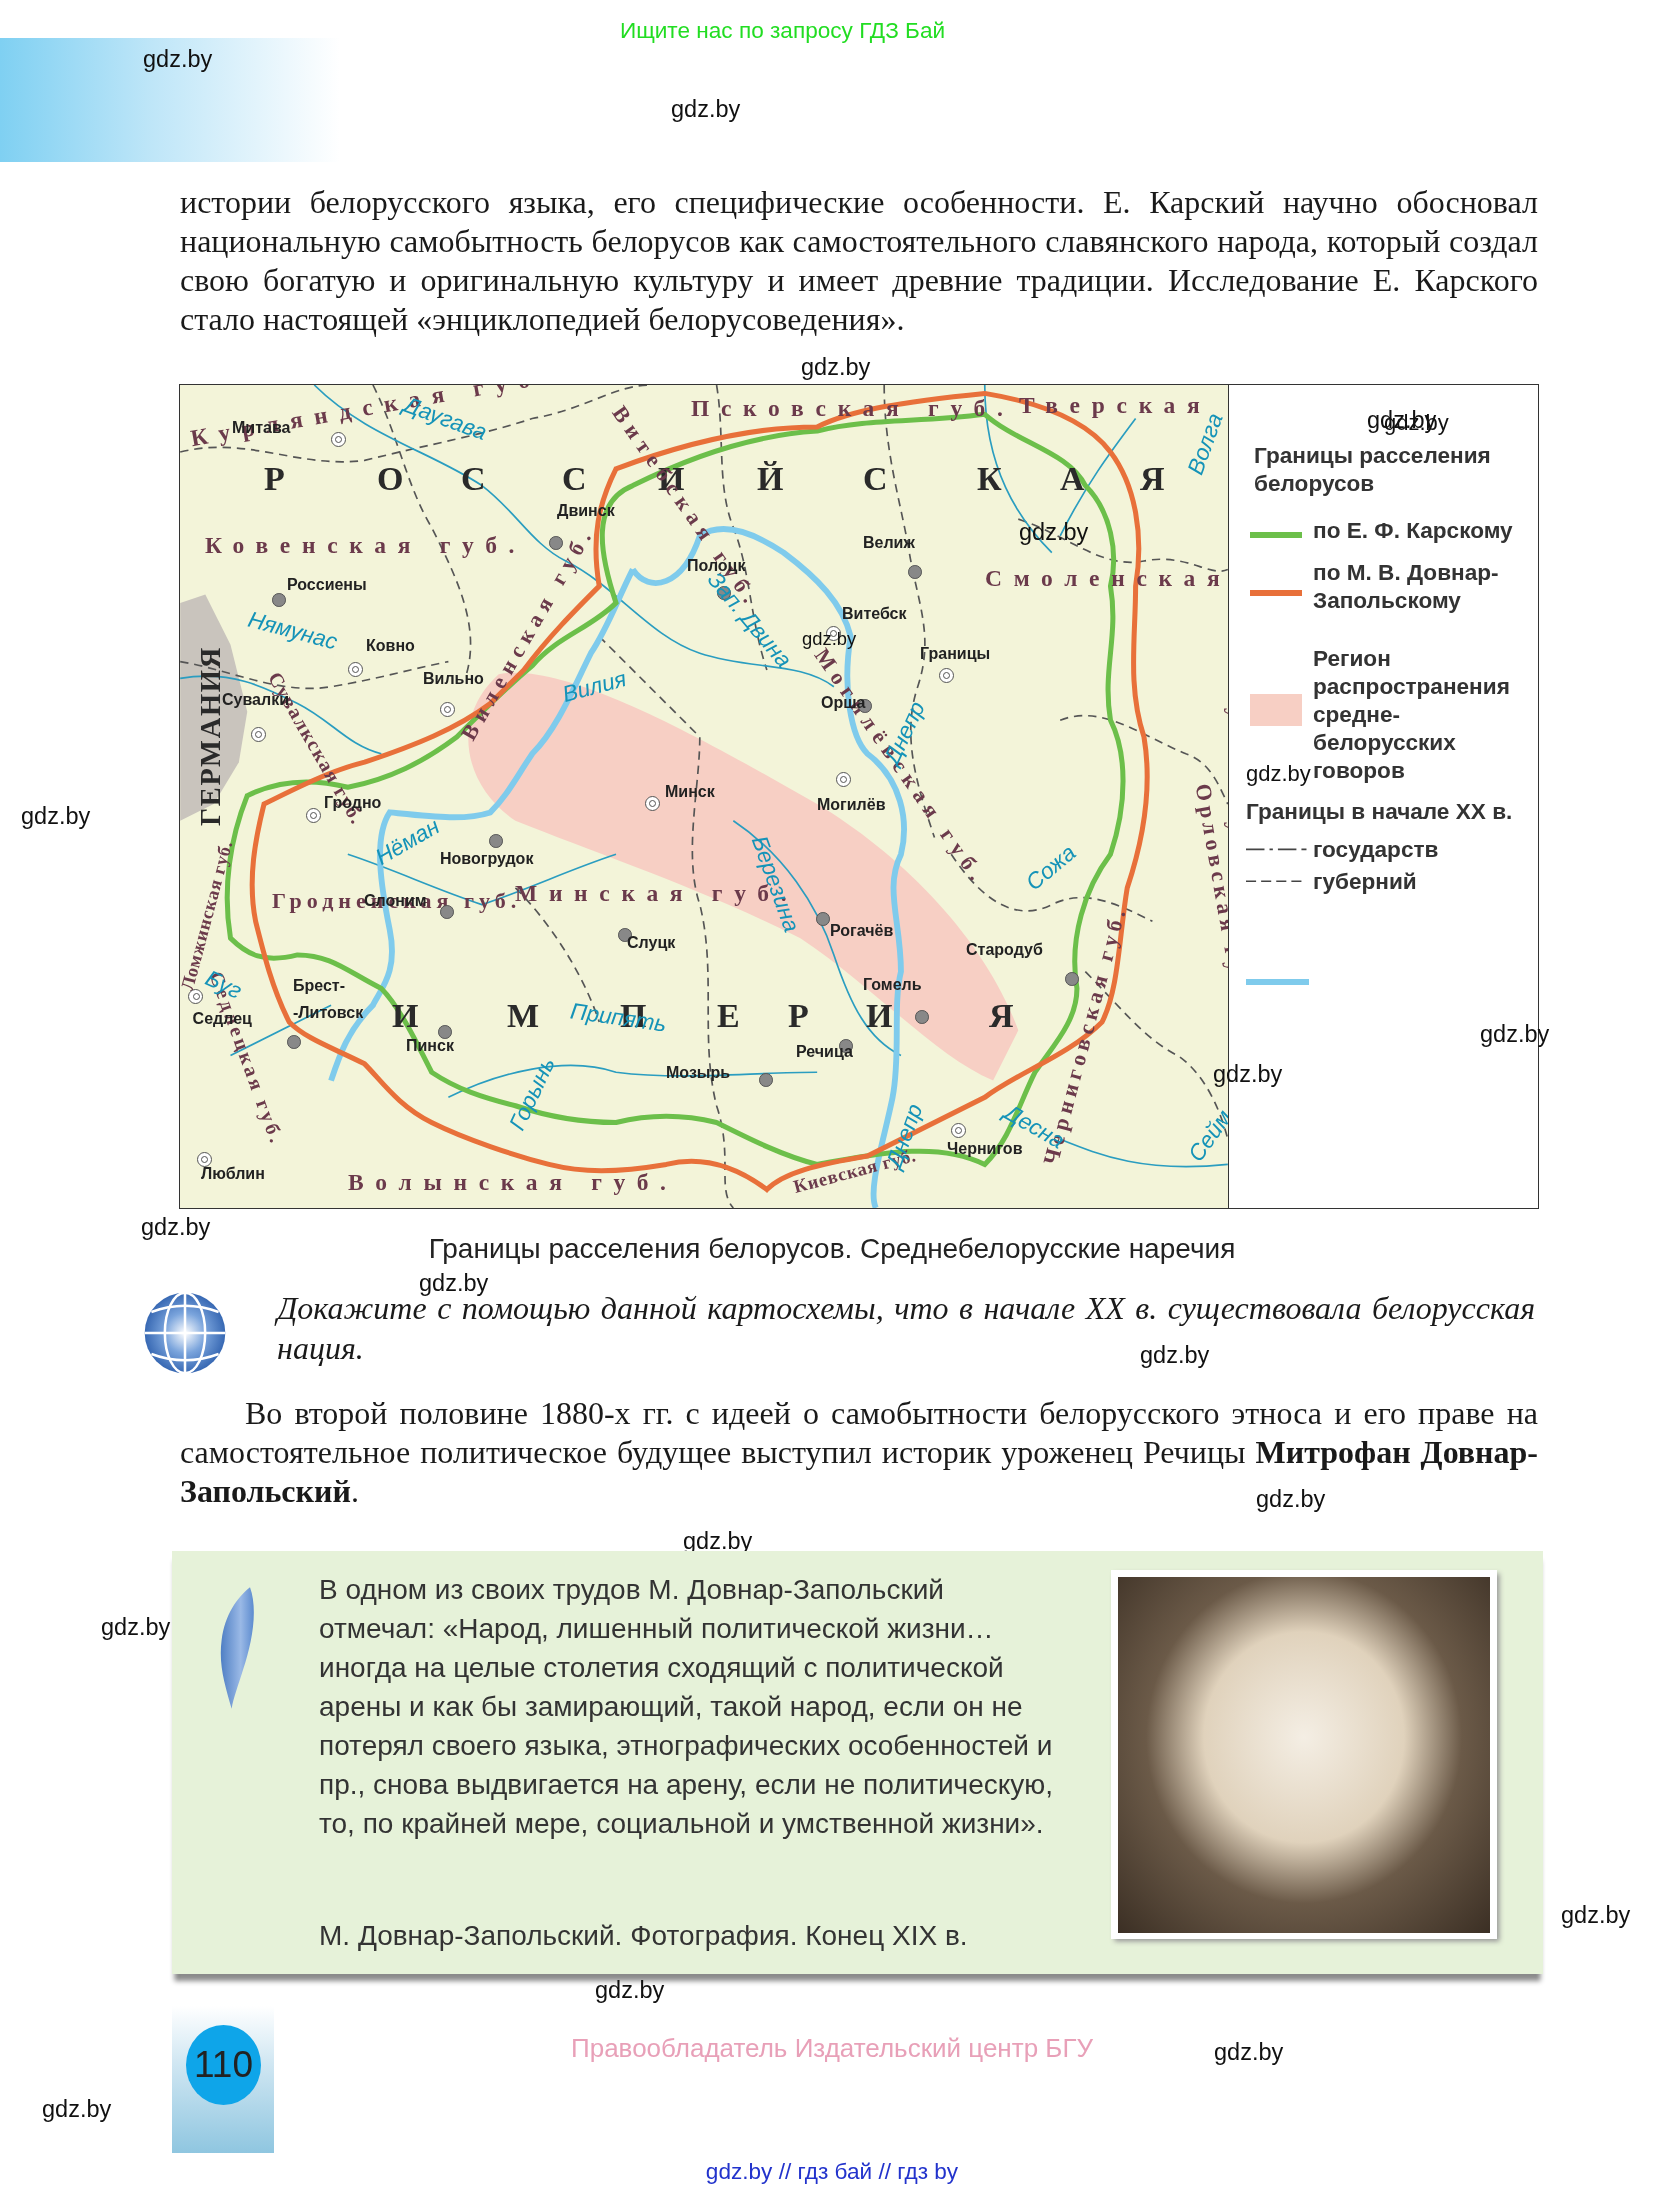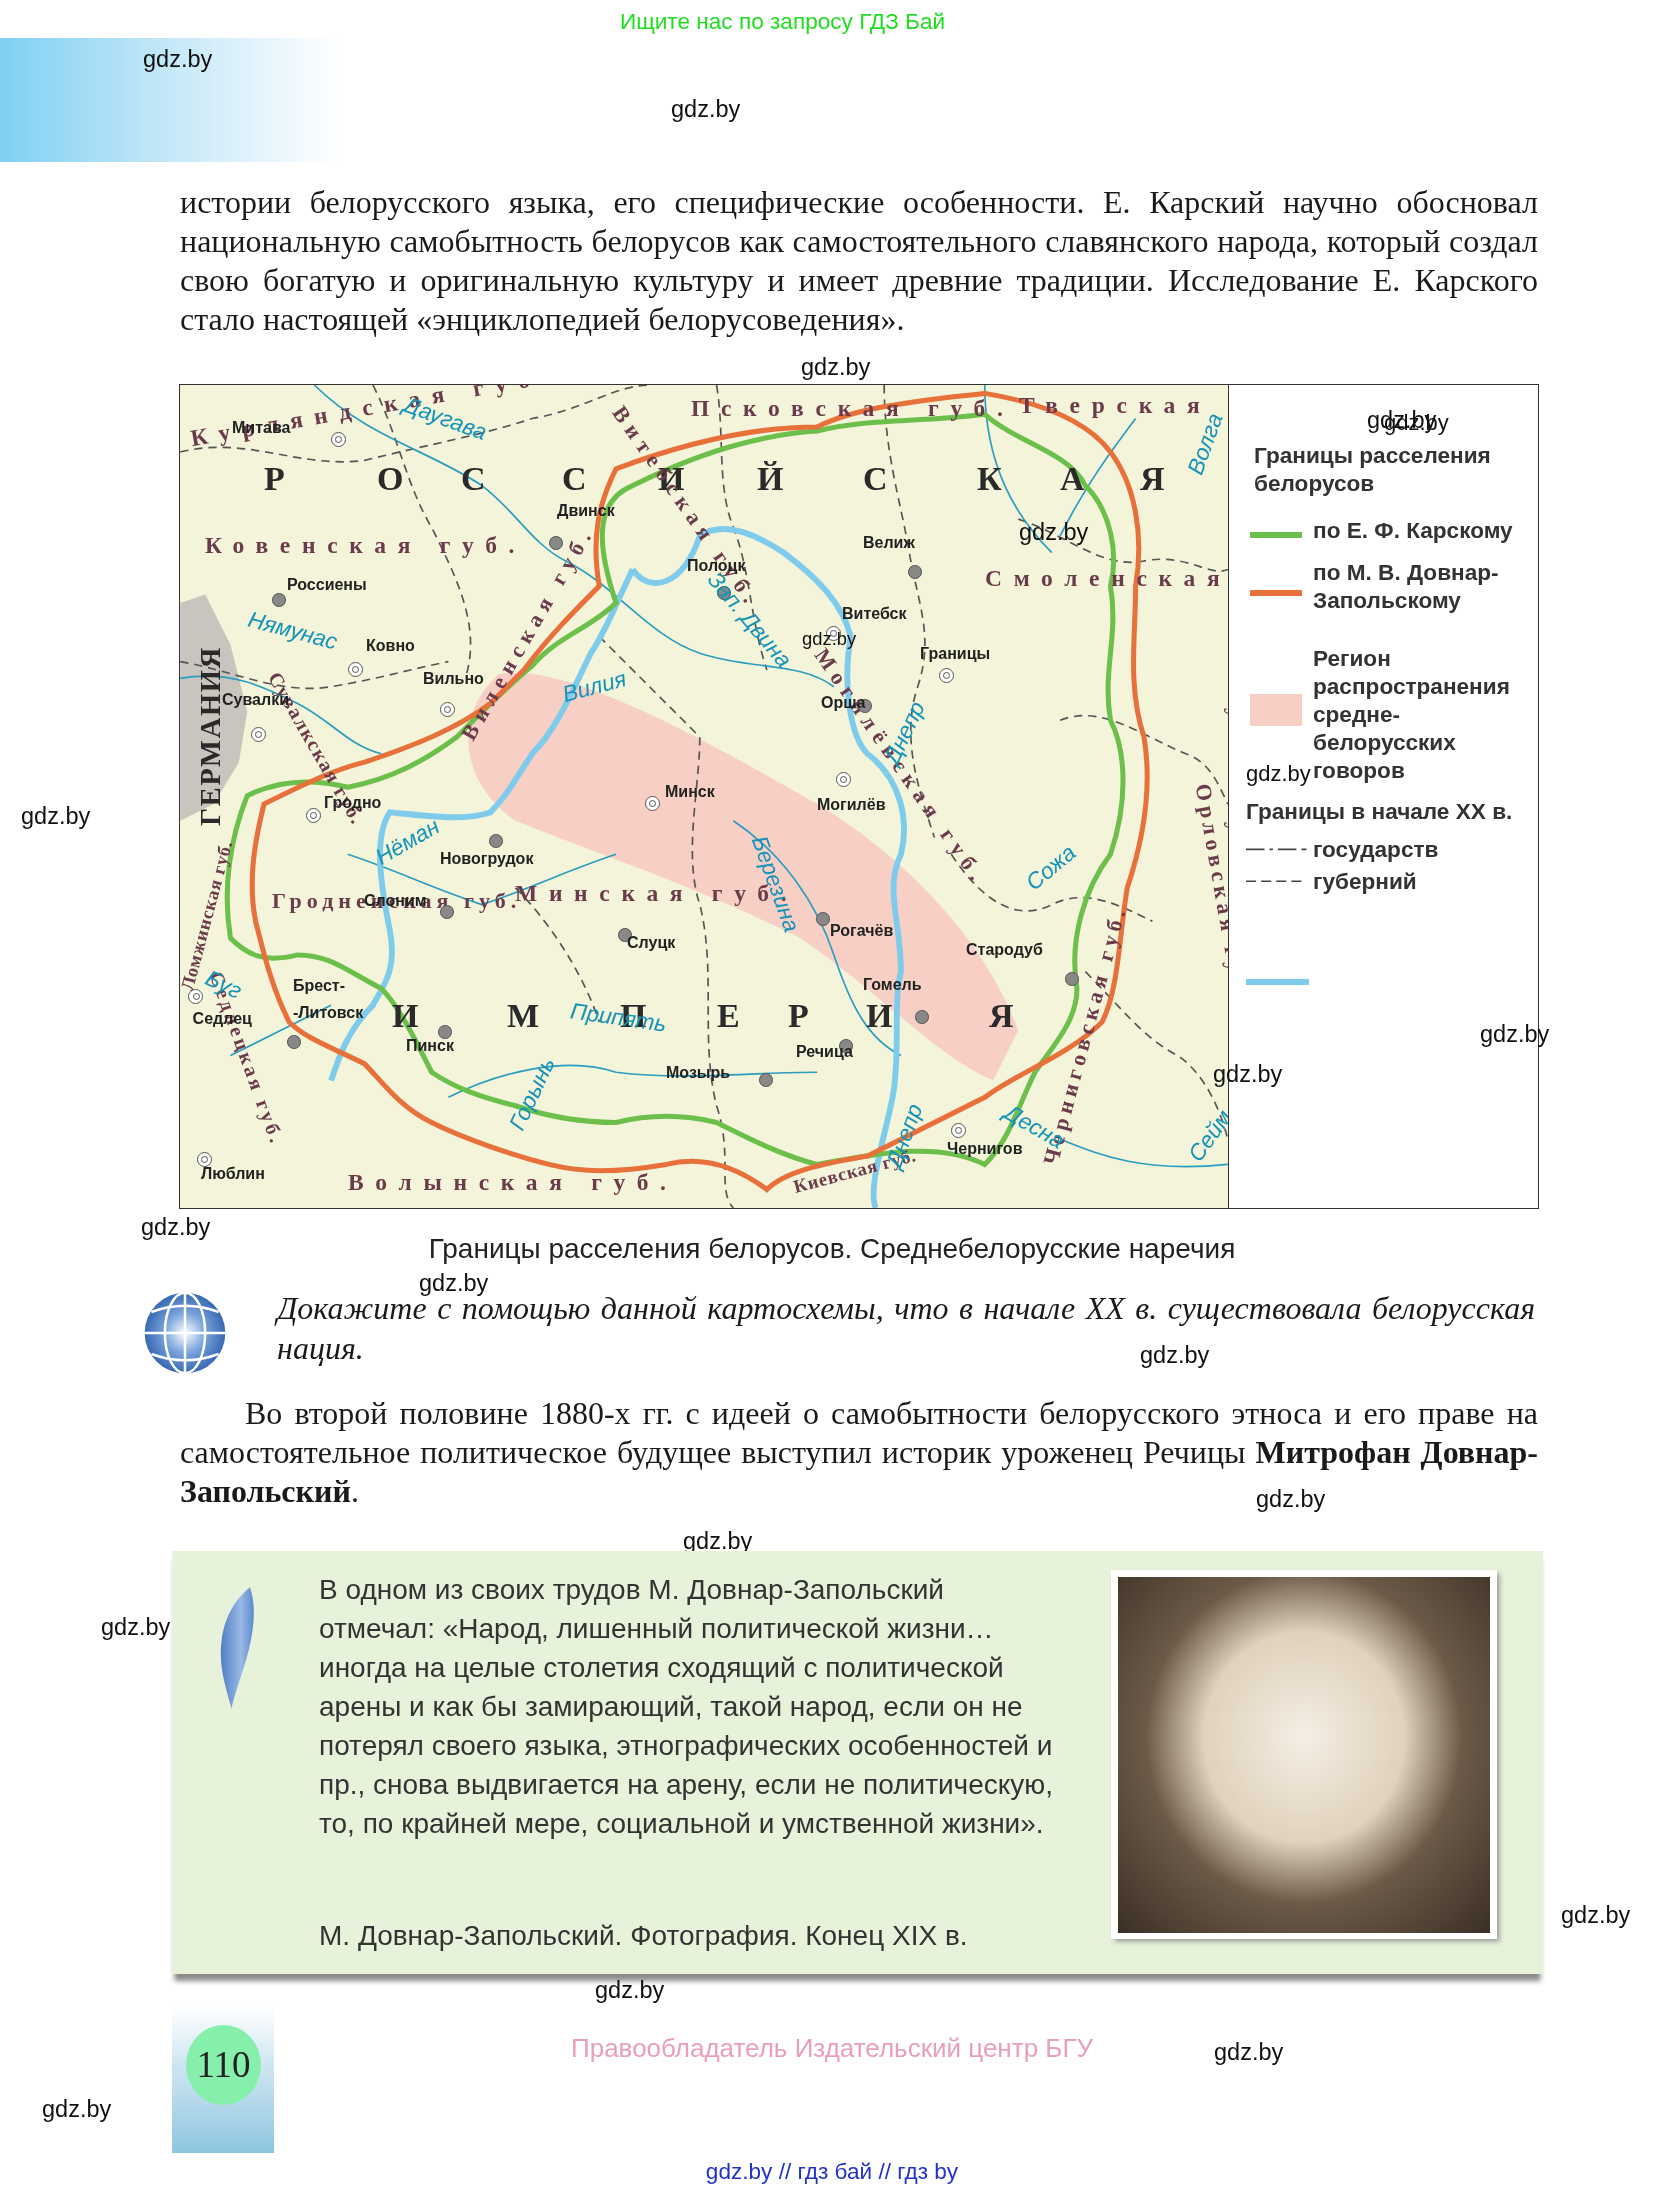--- a/index.html
+++ b/index.html
@@ -1,20 +1,20 @@
 <!DOCTYPE html>
 <html style="font-size:13.4px"><head>
 <meta charset="utf-8">
 <style>
   html, body { margin:0; padding:0; }
   body { width:1664px; height:2205px; position:relative; background:#ffffff; overflow:hidden;
          font-family:"Liberation Sans", sans-serif; color:#222; }
   .abs { position:absolute; }
   .wm { position:absolute; font-family:"Liberation Sans", sans-serif; font-size:23.5px; color:#111; }
-  .top-banner { left:0; width:1565px; top:9px; text-align:center; font-size:22.6px; color:#22dd22; }
+  .top-banner { left:0; width:1565px; top:18px; text-align:center; font-size:22.6px; color:#22dd22; }
   .side-grad { left:0; top:38px; width:340px; height:124px;
                background:linear-gradient(to right, #7fd0f2 0%, #bfe6f8 45%, #ffffff 100%); }
   .body-text { left:180px; width:1358px; font-family:"Liberation Serif", serif; font-size:32px;
                line-height:39px; color:#1a1a1a; text-align:justify; }
   .body-text p { margin:0; }
   .map { left:179px; top:384px; width:1358px; height:823px; border:1.7px solid #333; background:#f3f4d9; overflow:hidden; }
   .legend { position:absolute; left:1048px; top:0; width:310px; height:823px; background:#fff; border-left:1.7px solid #333; }
   .lg-title { position:absolute; font-weight:bold; font-size:22.6px; color:#333; line-height:28px; }
   .lg-item { position:absolute; font-weight:bold; font-size:22.6px; color:#333; line-height:28px; }
   .lg-line { position:absolute; height:5.9px; }
@@ -30,22 +30,22 @@
   .task { left:277px; top:1288px; width:1258px; font-family:"Liberation Serif", serif; font-style:italic;
           font-size:32px; line-height:40px; color:#1a1a1a; text-align:justify; }
   .quote-box { left:172px; top:1551px; width:1371px; height:423px; background:#e6f2d9;
                box-shadow:0 8.4px 5px -1.7px #888; }
   .quote-text { left:319px; top:1570px; width:738px; font-size:28px; line-height:39px; color:#333; }
   .photo { left:1111px; top:1570px; width:386px; height:369px; background:#fff; box-shadow:2.5px 3.4px 5px #999; }
   .photo-inner { position:absolute; left:6.7px; top:6.7px; width:372px; height:356px;
                  background:radial-gradient(ellipse at 50% 45%, #f4eee4 0%, #e0d2bc 38%, #6b5a48 60%, #3b2f24 100%); }
   .page-strip { left:172px; top:2006px; width:102px; height:147px;
                 background:linear-gradient(to bottom, #ffffff 0%, #cfe6f2 40%, #8fc6e0 100%); }
-  .page-num { left:186px; top:2025px; width:75px; height:80px; border-radius:50%; background:#86efac;
-              font-family:Liberation Serif, serif; font-size:37px; text-align:center; line-height:80px; color:#222; }
+  .page-num { left:186px; top:2025px; width:75px; height:80px; border-radius:50%; background:#0ea5e9;
+              font-family:Liberation Sans, sans-serif; font-size:37px; text-align:center; line-height:80px; color:#222; }
   .rights { left:0; width:1664px; top:2033px; text-align:center; font-size:26px; color:#e8a0b8; }
   .footer-links { left:0; width:1664px; top:2159px; text-align:center; font-size:22.6px; color:#2233cc; }
 </style>
 </head>
 <body>
 
 <div class="abs top-banner">Ищите нас по запросу ГДЗ Бай</div>
 <div class="abs side-grad"></div>
 <div class="wm" style="left:143px;top:46px;">gdz.by</div>
 <div class="wm" style="left:671px;top:96px;">gdz.by</div>

